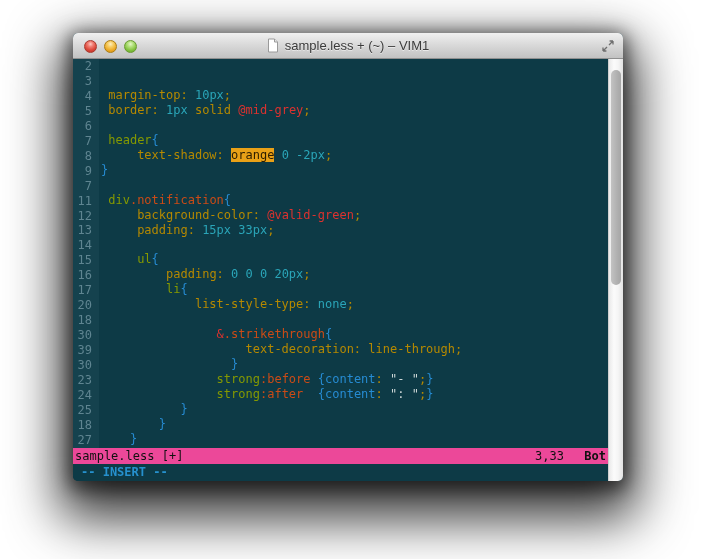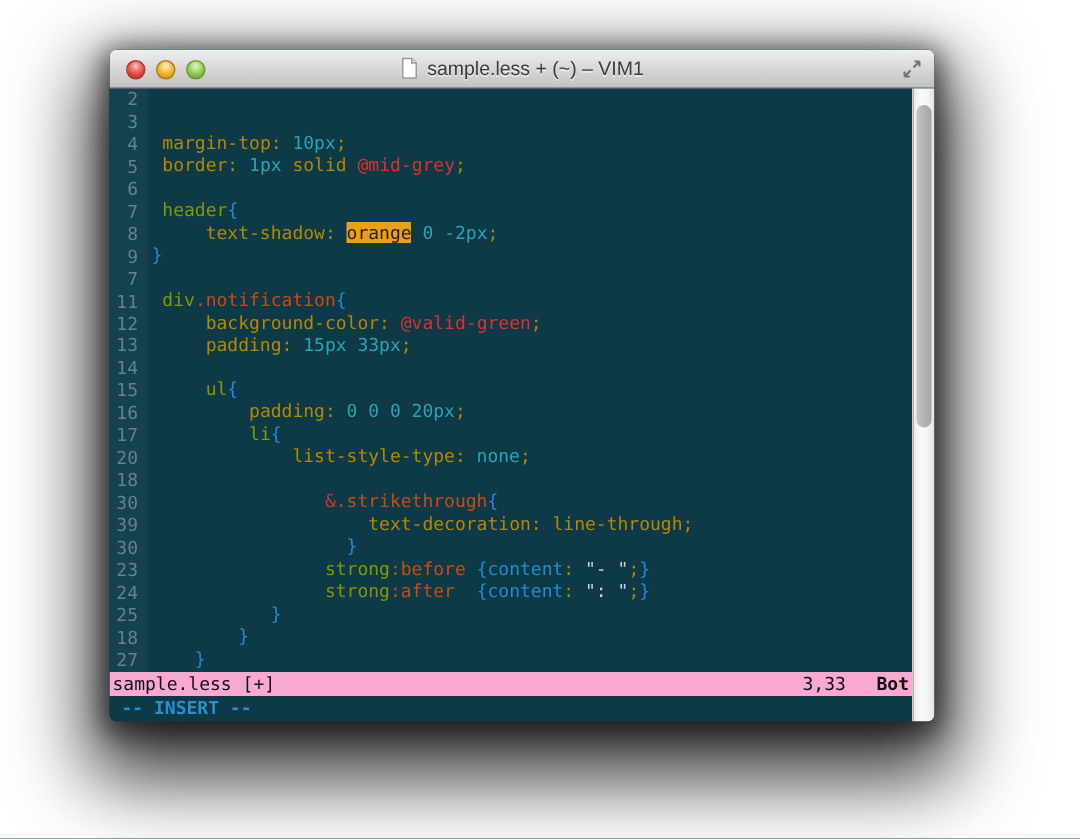--- a/index.html
+++ b/index.html
@@ -38,21 +38,21 @@
   }
   .gutter{
     width:26px;box-sizing:border-box;padding-right:7px;text-align:right;
     background:#15424e;color:#5f8591;flex:none;
   }
   .codelines{flex:1;padding-left:2px;white-space:pre;color:#b9c8c9;margin-top:29px;}
   .codelines .row{height:14.96px;}
   .gutter .ln{height:14.96px;}
   
   .statusbar{
-    height:16px;background:#f9a8d4;color:#111111;position:relative;
+    height:16px;background:#ec4899;color:#111111;position:relative;
     font-family:"DejaVu Sans Mono", monospace;font-size:12px;line-height:16px;
     white-space:pre;flex:none;
   }
   .statusbar .file{position:absolute;left:2px;top:0;}
   .statusbar .ruler{position:absolute;left:462px;top:0;}
   .statusbar .pos{position:absolute;right:2px;top:0;font-weight:bold;}
   .modeline{
     height:17px;background:#0d3a46;color:#2691ce;font-weight:bold;
     font-family:"DejaVu Sans Mono", monospace;font-size:12px;line-height:16px;
     padding-left:8px;white-space:pre;flex:none;

